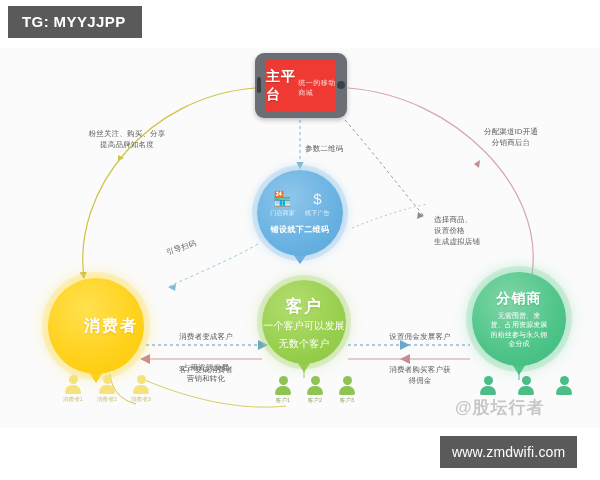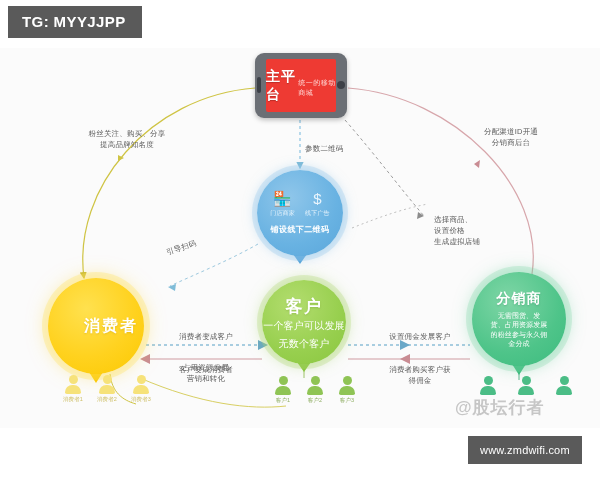--- a/index.html
+++ b/index.html
@@ -264,25 +264,25 @@
     top: 348px;
     font-size: 17px;
     font-weight: bold;
     color: rgba(120,120,120,0.40);
     letter-spacing: 1px;
     z-index: 30;
     white-space: nowrap;
   }
   .wm-banner {
     position: absolute;
-    left: 468px;
+    left: 440px;
     top: 436px;
     background: #5a5a5a;
     color: #ffffff;
-    font-size: 11px;
+    font-size: 14px;
     padding: 8px 12px;
     z-index: 40;
     letter-spacing: 0.2px;
   }
 </style>
 </head>
 <body>
 
 <div id="canvas">
 

